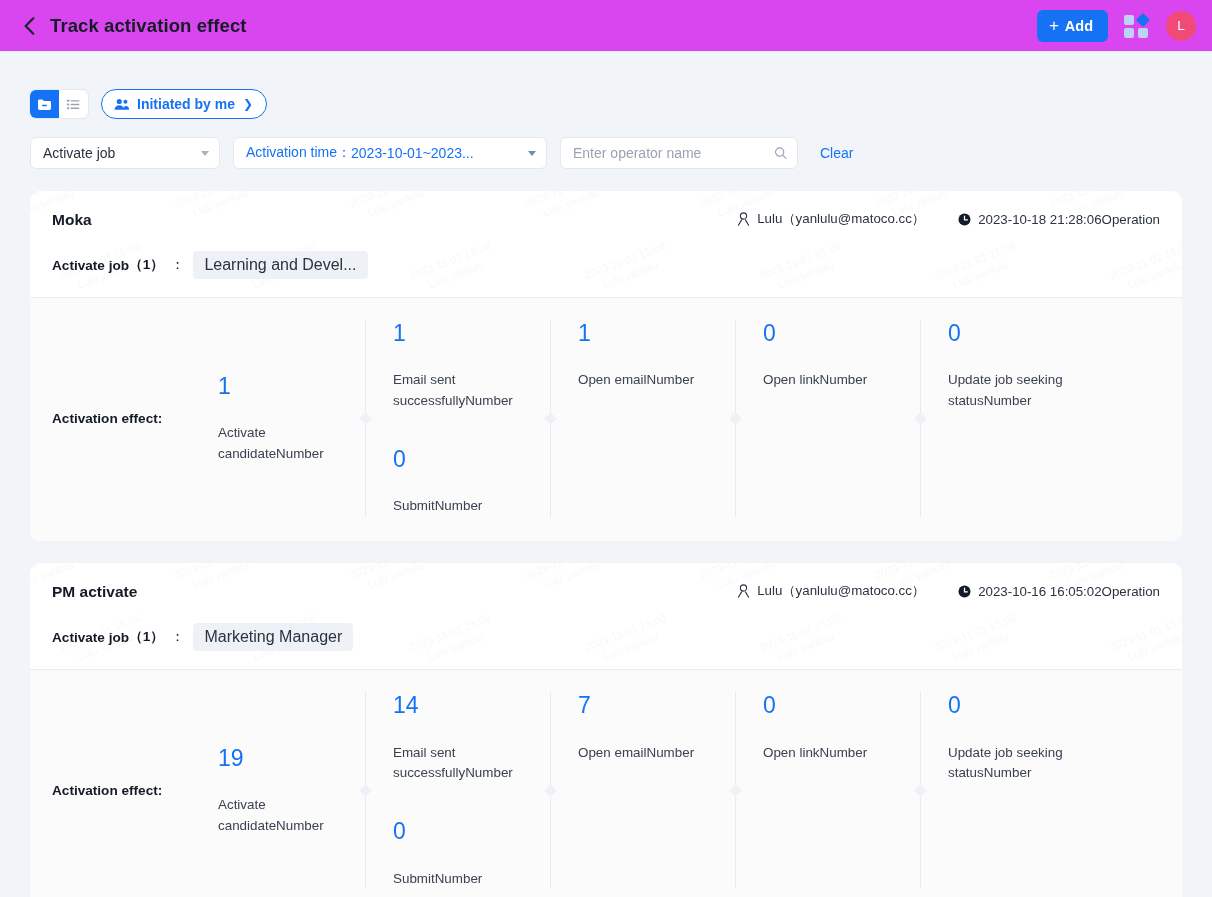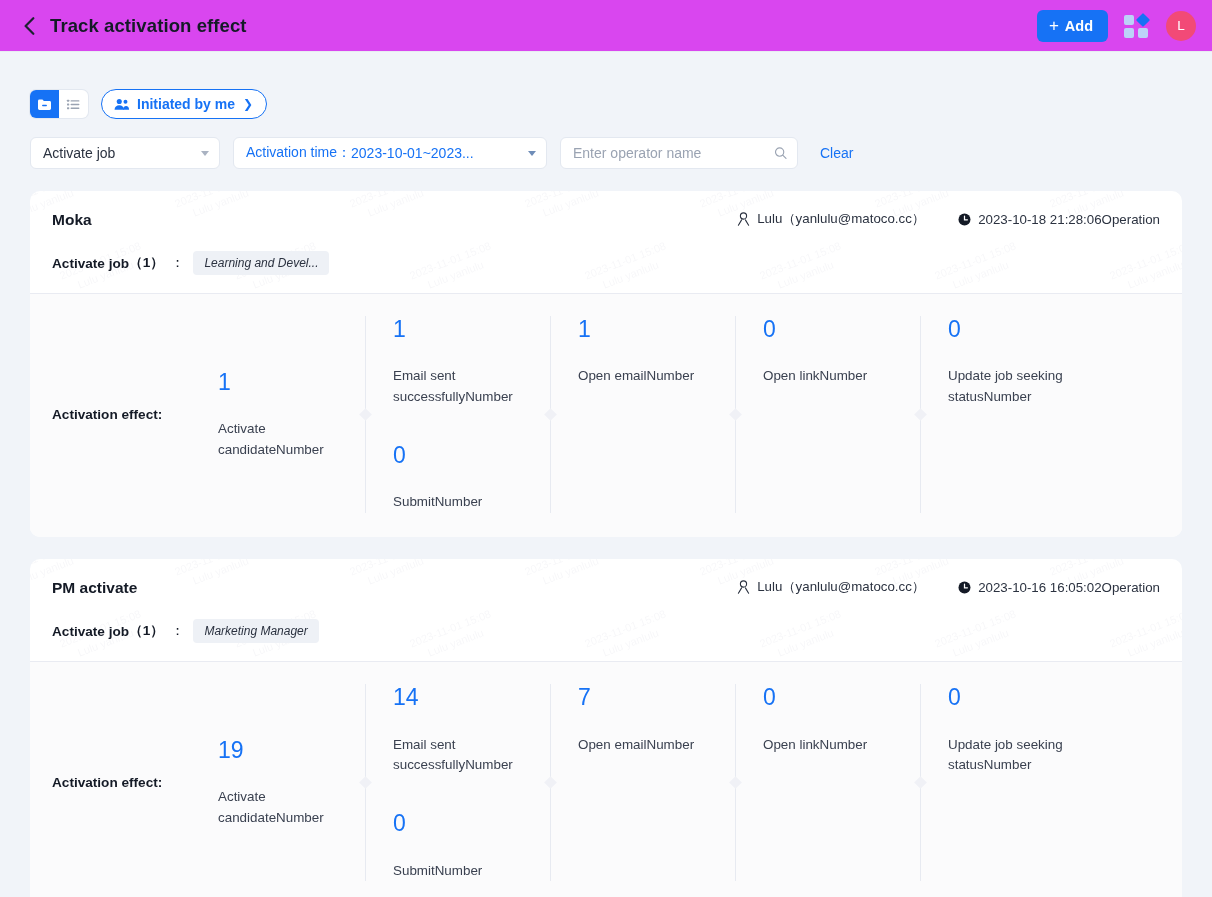--- a/index.html
+++ b/index.html
@@ -190,23 +190,22 @@
     display: flex; align-items: center;
     margin-top: 22px;
     font-size: 13.6px;
   }
   .job-label { font-weight: bold; color: #141a26; }
   .job-colon { margin: 0 9px 0 7px; color: #141a26; }
   .job-tag {
     background: #eef1f6;
     border-radius: 4px;
     padding: 5px 11px;
-    font-size: 12px;
+    font-size: 16px;
     color: #2b3240;
-    font-style: italic;
   }
   .card-sep { height: 1px; background: #e9ebf2; }
 
   .stats {
     background: #fbfbfc;
     display: flex;
     align-items: stretch;
     padding: 22px 0 24px 0;
     min-height: 172px;
     position: relative;

